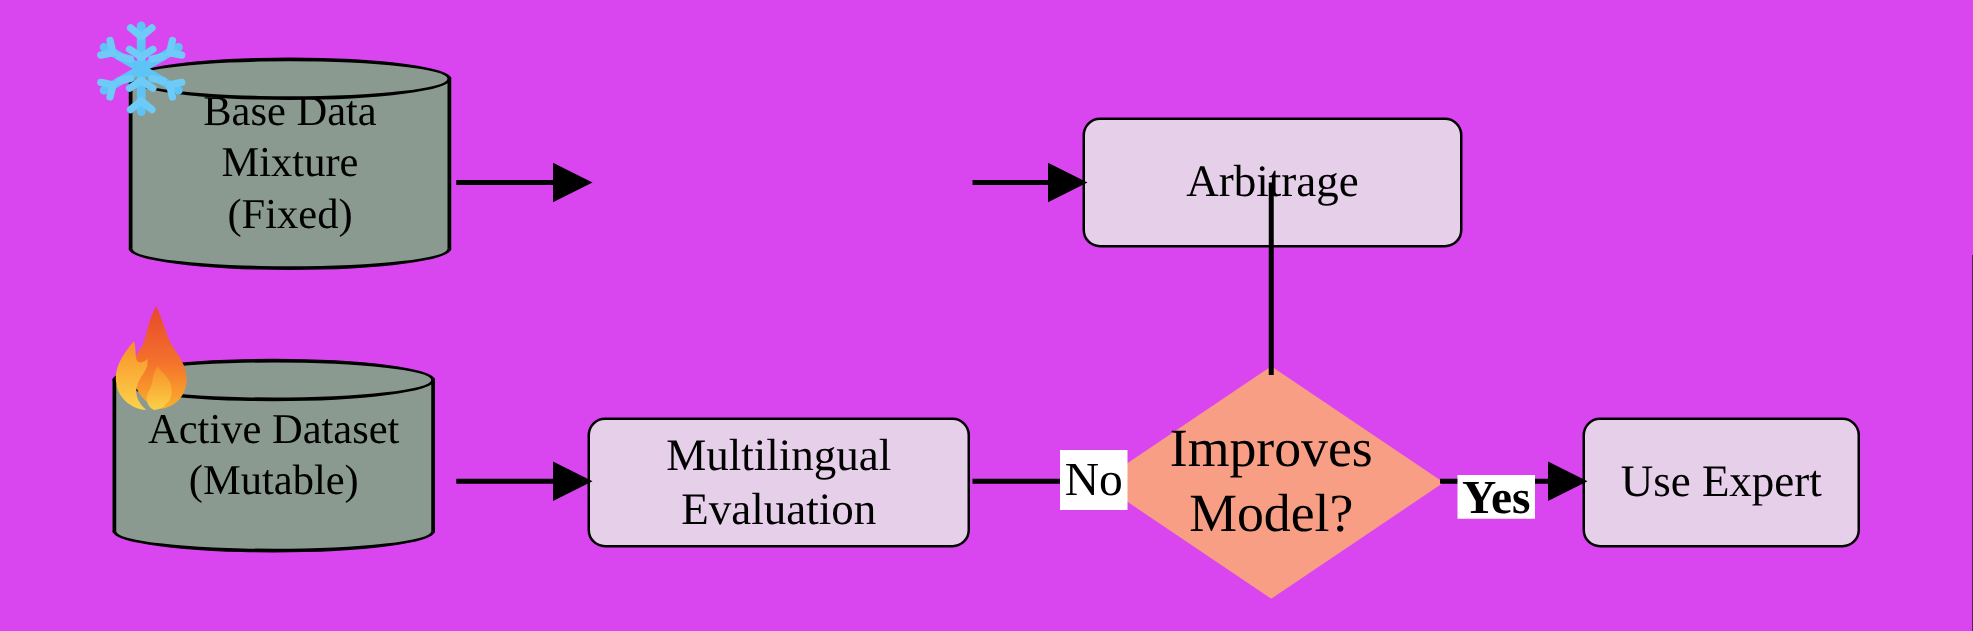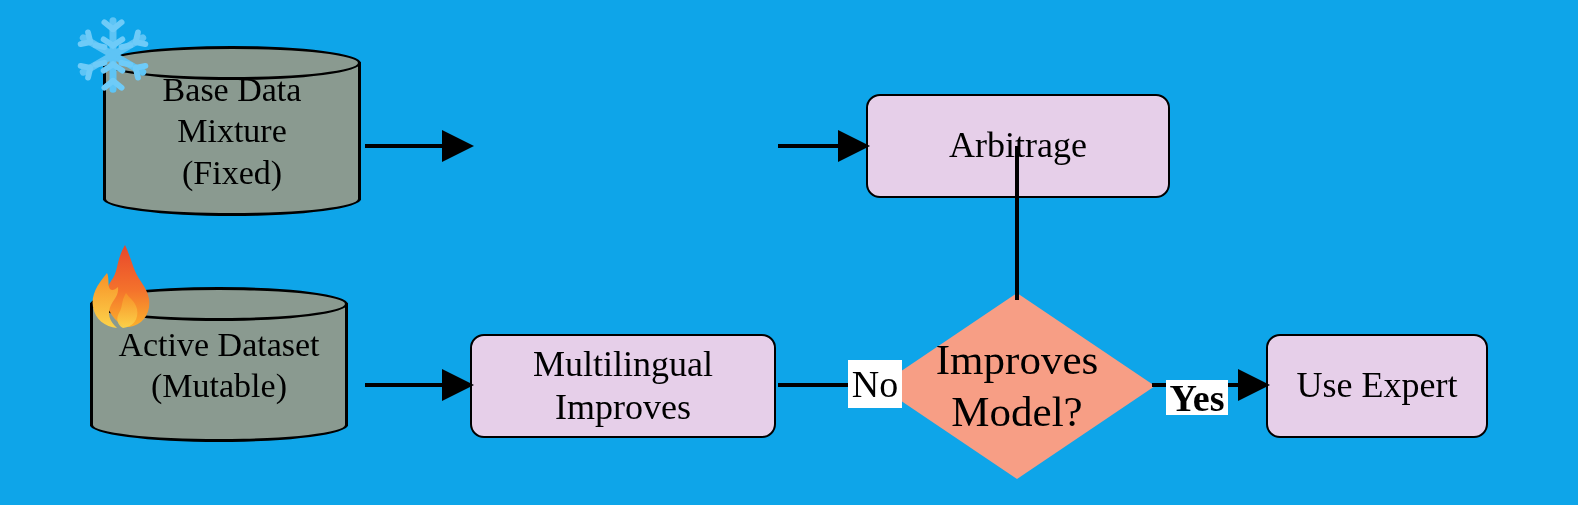--- a/index.html
+++ b/index.html
@@ -4,21 +4,21 @@
 <style>
   html, body {
     margin: 0;
     padding: 0;
     background: #000000;
   }
   #canvas {
     position: relative;
     width: 1578px;
     height: 505px;
-    background: #0ea5e9;
+    background: #d946ef;
     overflow: hidden;
     font-family: "Liberation Serif", "DejaVu Serif", serif;
   }
 
   
   .cylinder {
     position: absolute;
     box-sizing: border-box;
   }
   .cyl-body {
@@ -241,21 +241,21 @@
                C29 56 34 52 33 44 C29 48 25 48 24 44 C23 40 24 34 22 30 Z" fill="url(#fireGradB)"></path>
       <path d="M41 50 C36 58 38 64 34 70 C31 75 32 82 38 85 C48 84 54 76 52 66
                C50 58 45 56 41 50 Z" fill="url(#fireGradB)" opacity="0.95"></path>
     </svg>
   </div>
 
 
   <div class="procbox" style="left:866px; top:94px; width:304px; height:104px;">Arbitrage</div>
 
   <div class="procbox" style="left:470px; top:334px; width:306px; height:104px;">Multilingual
-Improves</div>
+Evaluation</div>
 
   <div class="diamond" style="left:879px; top:293px; width:276px; height:186px;">
     <div class="diamond-shape"></div>
     <div class="diamond-label">Improves
 Model?</div>
   </div>
 
   <div class="edge-label" style="left:848px; top:360px; width:54px; height:48px;">No</div>
 
   <div class="edge-label" style="left:1166px; top:380px; width:62px; height:35px;font-weight:bold;">Yes</div>

